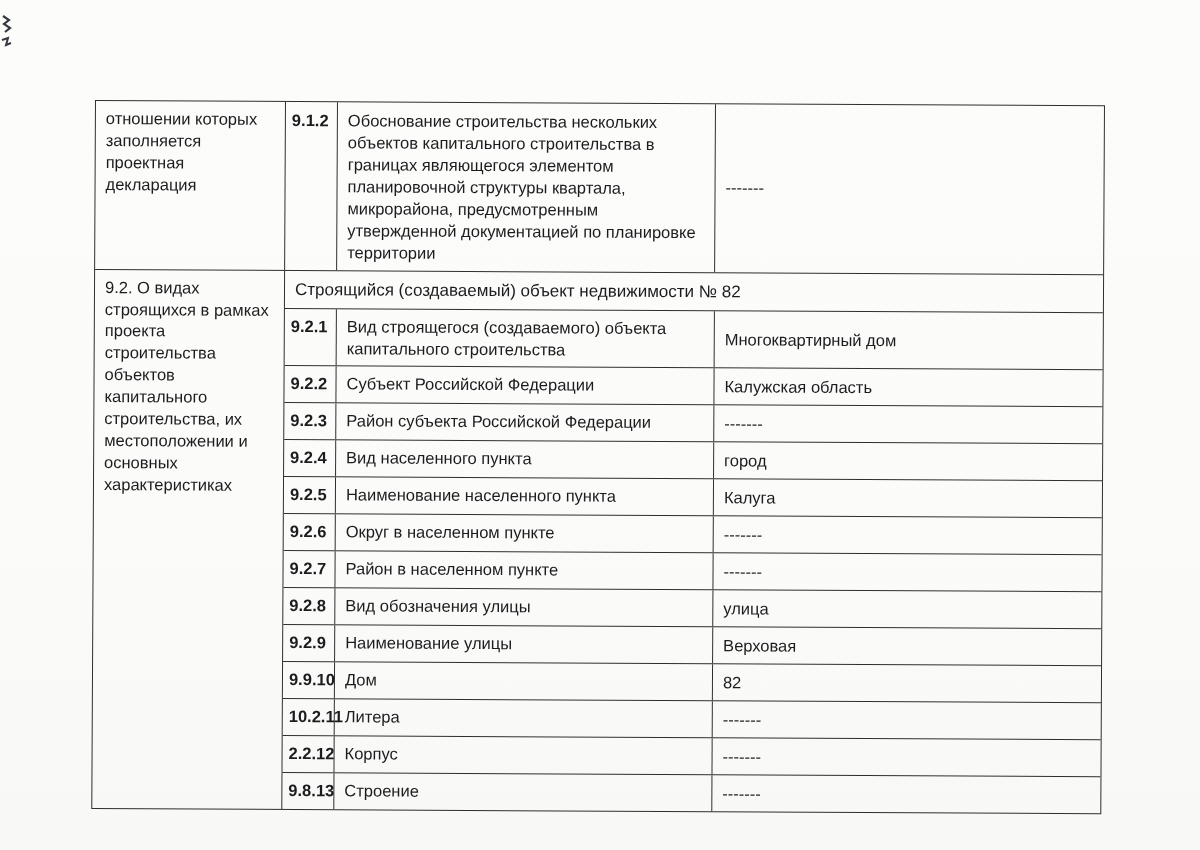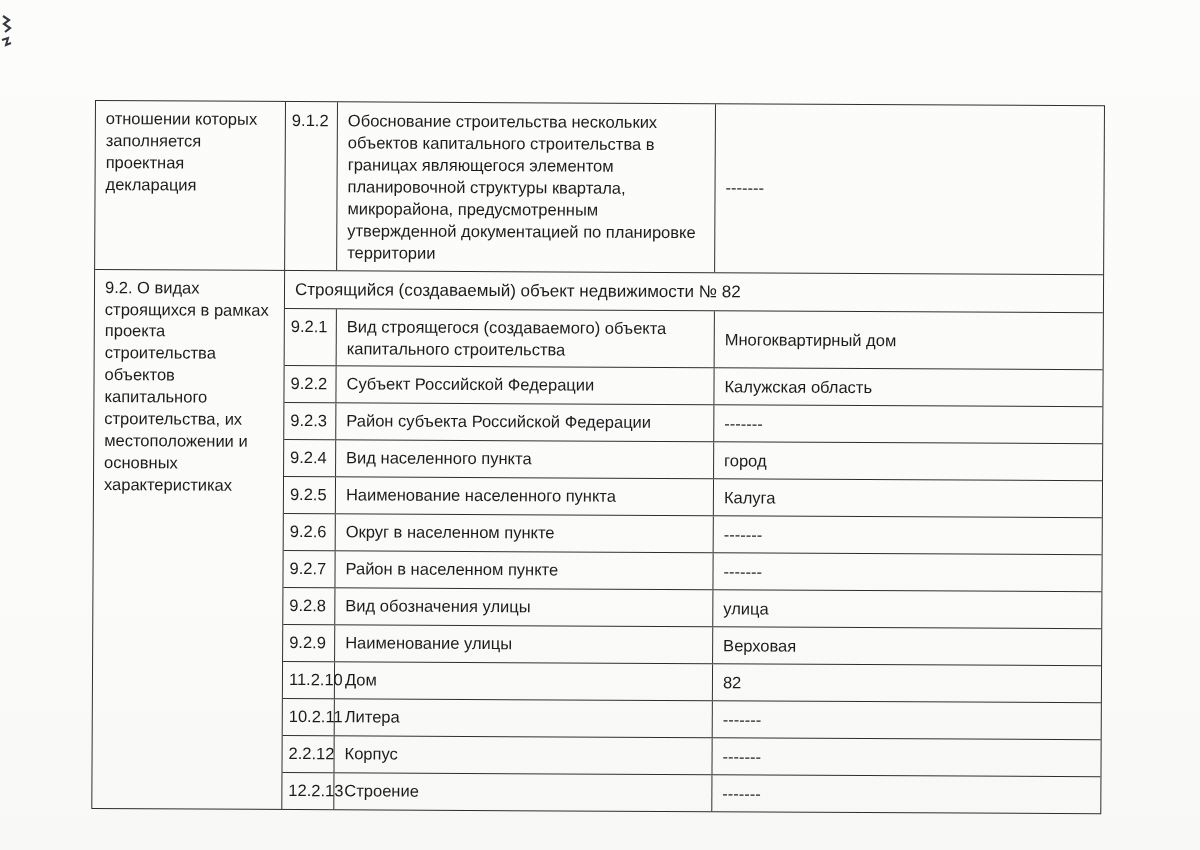--- a/index.html
+++ b/index.html
@@ -82,20 +82,21 @@
   .cell {
     box-sizing: border-box;
     font-size: 16.5px;
     line-height: 1.33;
   }
   .cell.num {
     width: 52px;
     min-width: 52px;
     border-right: 1.4px solid #2f2f31;
     padding: 7px 4px 5px 6px;
+    font-weight: bold;
   }
   .cell.label {
     width: 378px;
     min-width: 378px;
     border-right: 1.4px solid #2f2f31;
     padding: 7px 10px 6px 10px;
   }
   .cell.value {
     flex: 1;
     padding: 6px 10px 5px 10px;
@@ -186,39 +187,39 @@
     <div class="cell value">улица</div>
   </div>
 
   <div class="data-row">
     <div class="cell num">9.2.9</div>
     <div class="cell label">Наименование улицы</div>
     <div class="cell value">Верховая</div>
   </div>
 
   <div class="data-row">
-    <div class="cell num">11.2.10</div>
+    <div class="cell num">9.9.10</div>
     <div class="cell label">Дом</div>
     <div class="cell value">82</div>
   </div>
 
   <div class="data-row">
     <div class="cell num">10.2.11</div>
     <div class="cell label">Литера</div>
     <div class="cell value">-------</div>
   </div>
 
   <div class="data-row">
     <div class="cell num">2.2.12</div>
     <div class="cell label">Корпус</div>
     <div class="cell value">-------</div>
   </div>
 
   <div class="data-row">
-    <div class="cell num">12.2.13</div>
+    <div class="cell num">9.8.13</div>
     <div class="cell label">Строение</div>
     <div class="cell value">-------</div>
   </div>
 </div>
       </div>
     </div>
 
   </div>
 </div>
 

